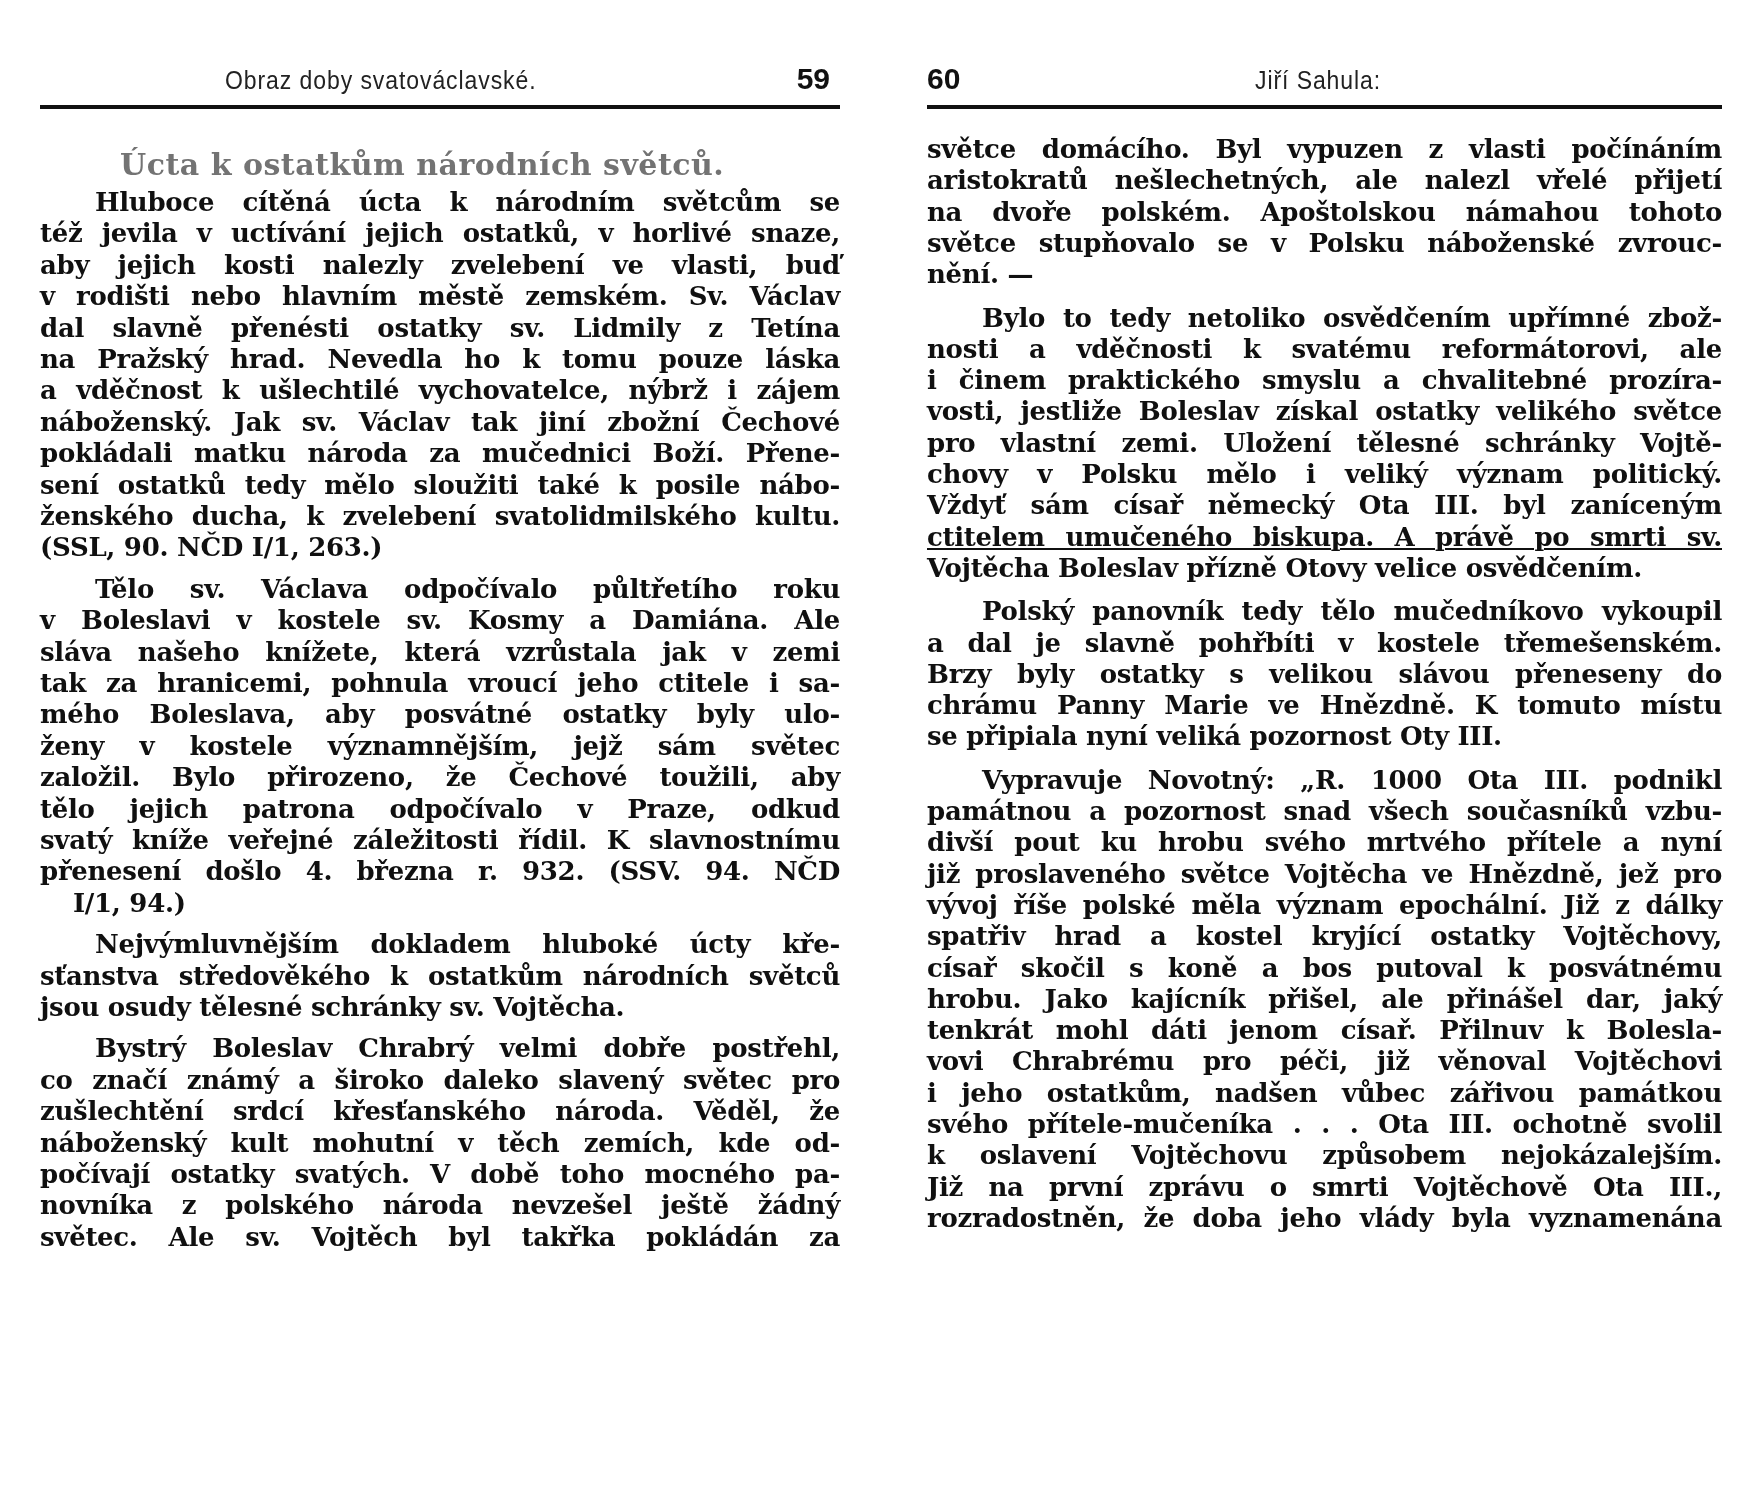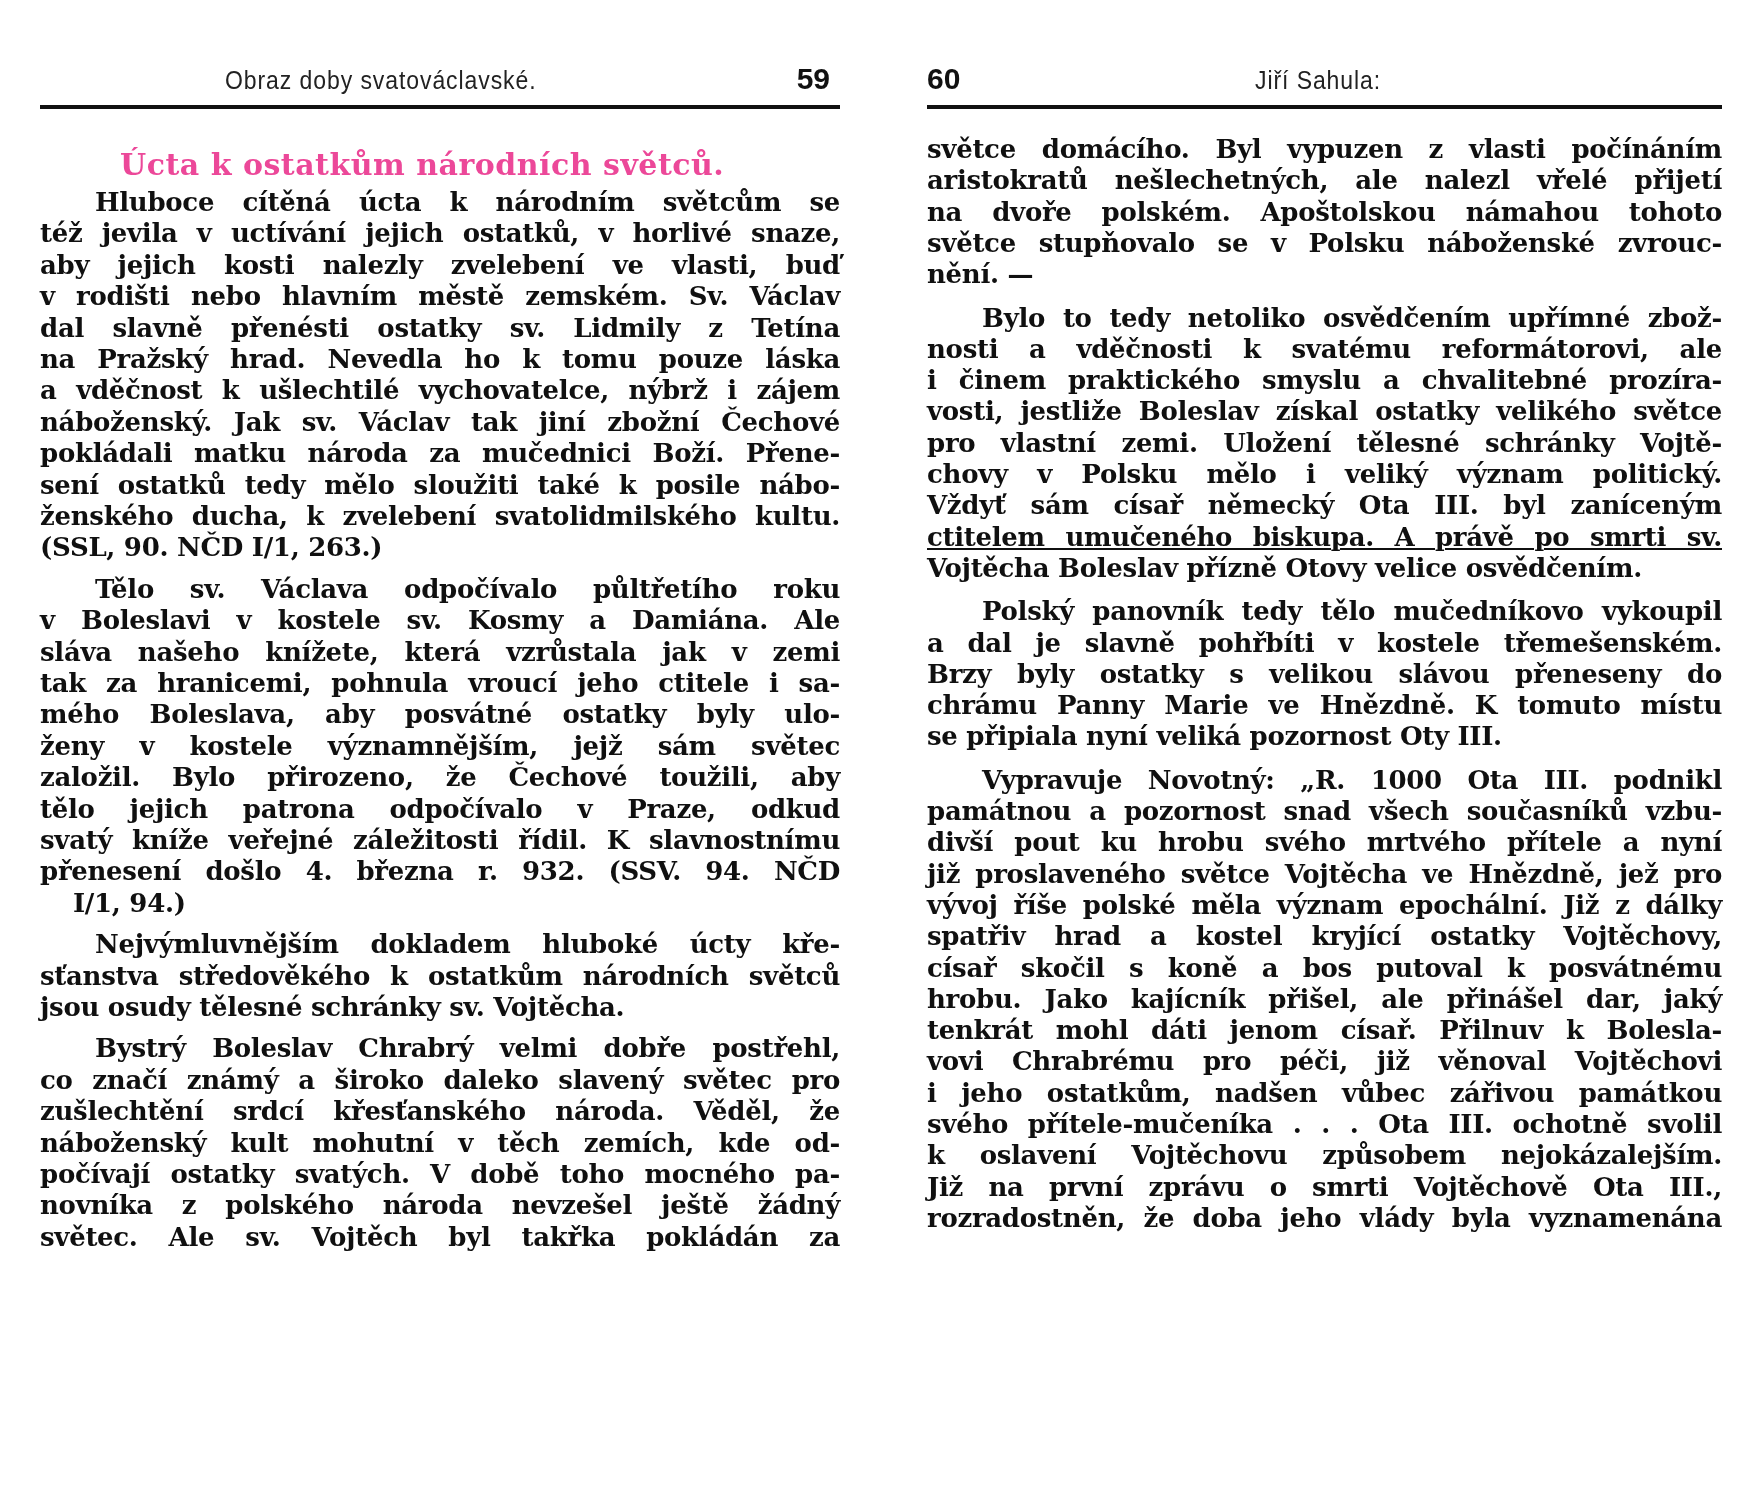--- a/index.html
+++ b/index.html
@@ -8,21 +8,21 @@
     .page-left { left: 40px; width: 800px; }
     .page-right { left: 915px; width: 795px; margin-left: 12px; }
     .running-head { position: absolute; top: 62px; left: 0; right: 0; height: 36px; }
     .rh-title { position: absolute; top: 4px; font-family: "Liberation Sans", sans-serif; font-size: 25px; letter-spacing: 1px; color: #222; font-stretch: condensed; transform: scaleX(0.92); }
     .rh-num { position: absolute; top: 0; font-family: "Liberation Sans", sans-serif; font-size: 30px; font-weight: bold; color: #111; }
     .page-left .rh-title { left: 185px; transform-origin: left; }
     .page-left .rh-num { right: 10px; }
     .page-right .rh-num { left: 0; }
     .page-right .rh-title { left: 328px; transform-origin: left; }
     .rule { position: absolute; top: 105px; left: 0; right: 0; height: 4px; background: #111; }
-    .section-heading { position: absolute; top: 147px; left: 80px; font-family: "DejaVu Serif", serif; font-weight: bold; font-size: 30px; letter-spacing: 0.5px; color: #ec4899; white-space: nowrap; }
+    .section-heading { position: absolute; top: 147px; left: 80px; font-family: "DejaVu Serif", serif; font-weight: bold; font-size: 30px; letter-spacing: 0.5px; color: #737373; white-space: nowrap; }
     .body-text { position: absolute; left: 0; right: 0; }
     .line { position: absolute; left: 0; right: 0; height: 33px; font-size: 26px; line-height: 33px; white-space: nowrap; font-family: "DejaVu Serif", serif; text-align: justify; text-align-last: justify; font-weight: 600; letter-spacing: -0.3px; color: #101010; transform-origin: left; }
     .line.indent { padding-left: 55px; box-sizing: border-box; }
     .line.last { text-align-last: left; }
   </style>
 </head>
 <body>
 
 <div class="page page-left">
   <div class="running-head">

